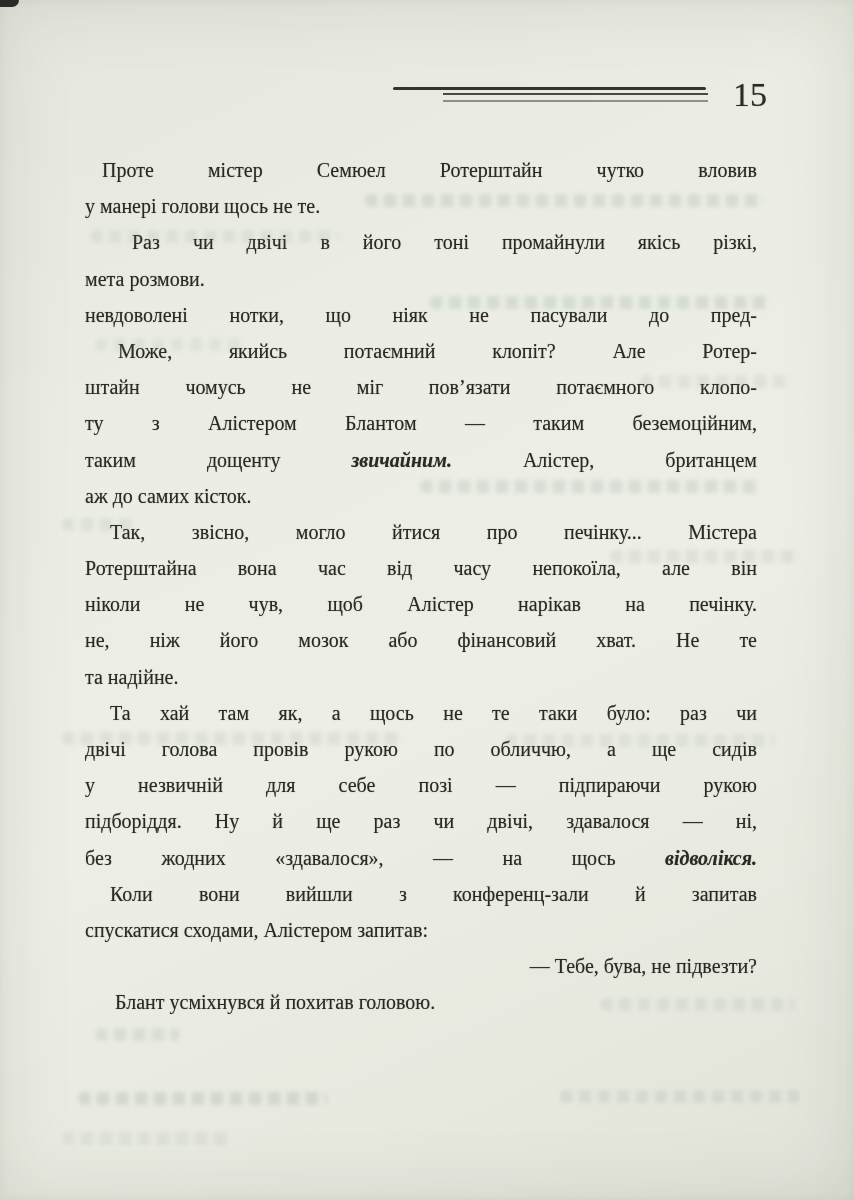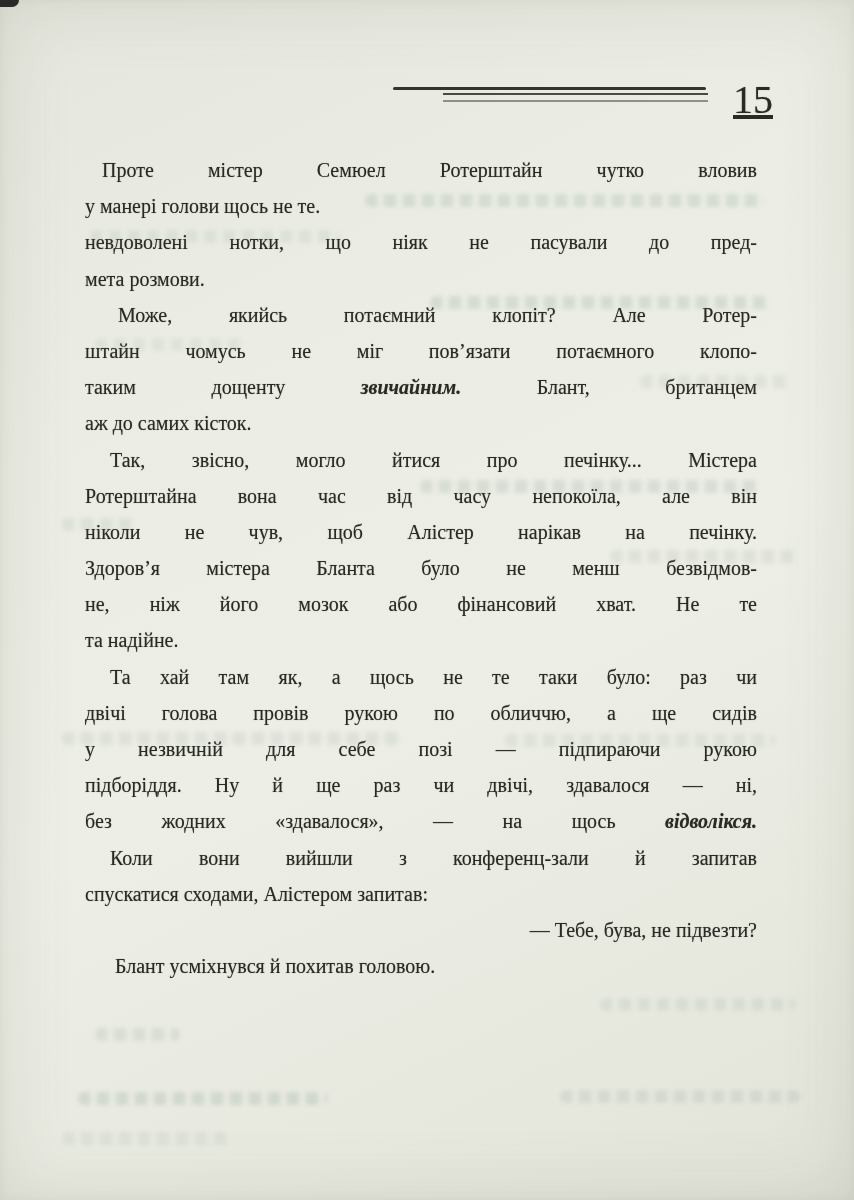--- a/index.html
+++ b/index.html
@@ -23,23 +23,22 @@
     position:absolute;left:393px;top:87px;width:313px;height:3px;
     background:#34342e;border-radius:2px;
   }
   .rule-double{
     position:absolute;left:443px;top:93px;width:265px;height:5px;
     border-top:2px solid rgba(52,52,46,.88);
     border-bottom:2px solid rgba(52,52,46,.5);
   }
   .page-number{
     position:absolute;left:733px;top:76px;width:46px;
-    font-size:40px;color:#2b2b25;text-align:left;
+    font-size:34px;color:#2b2b25;text-align:left;
     text-shadow:0 0 1px rgba(42,42,36,.5);
-    text-decoration:underline;
   }
   
   .text-block{
     position:absolute;left:85px;top:152px;width:672px;
     color:#2a2a24;font-size:20px;line-height:36.2px;
     text-shadow:0 0 1px rgba(42,42,36,.45);
   }
   .line{height:36.2px;white-space:normal;}
   .line.j{text-align:justify;text-align-last:justify;}
   .i17{padding-left:17px;}
@@ -67,30 +66,31 @@
 
   <div>
     <div class="rule-main"></div>
     <div class="rule-double"></div>
     <div class="page-number">15</div>
   </div>
 
   <div class="text-block">
     <div class="line j i17">Проте містер Семюел Ротерштайн чутко вловив</div>
     <div class="line">у манері голови щось не те.</div>
+    <div class="line j i47">Раз чи двічі в його тоні промайнули якісь різкі,</div>
+    <div class="line">мета розмови.</div>
     <div class="line j">невдоволені нотки, що ніяк не пасували до пред-</div>
-    <div class="line">мета розмови.</div>
     <div class="line j i33">Може, якийсь потаємний клопіт? Але Ротер-</div>
     <div class="line j">штайн чомусь не міг пов’язати потаємного клопо-</div>
-    <div class="line j"><span>таким дощенту </span><span class="it">звичайним.</span><span> Блант, британцем</span></div>
+    <div class="line j">ту з Алістером Блантом — таким беземоційним,</div>
+    <div class="line j"><span>таким дощенту </span><span class="it">звичайним.</span><span> Алістер, британцем</span></div>
     <div class="line">аж до самих кісток.</div>
     <div class="line j i25">Так, звісно, могло йтися про печінку... Містера</div>
     <div class="line j">Ротерштайна вона час від часу непокоїла, але він</div>
     <div class="line j">ніколи не чув, щоб Алістер нарікав на печінку.</div>
-    <div class="line j">Здоров’я містера Бланта було не менш безвідмов-</div>
     <div class="line j">не, ніж його мозок або фінансовий хват. Не те</div>
     <div class="line">та надійне.</div>
     <div class="line j i25">Та хай там як, а щось не те таки було: раз чи</div>
     <div class="line j">двічі голова провів рукою по обличчю, а ще сидів</div>
     <div class="line j">у незвичній для себе позі — підпираючи рукою</div>
     <div class="line j">підборіддя. Ну й ще раз чи двічі, здавалося — ні,</div>
     <div class="line j"><span>без жодних «здавалося», — на щось </span><span class="it">відволікся.</span><span></span></div>
     <div class="line j i25">Коли вони вийшли з конференц-зали й запитав</div>
     <div class="line">спускатися сходами, Алістером запитав:</div>
     <div class="line i40">— Тебе, бува, не підвезти?</div>

